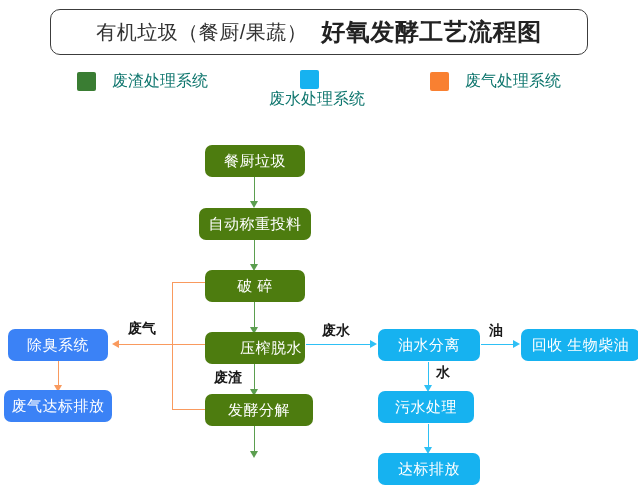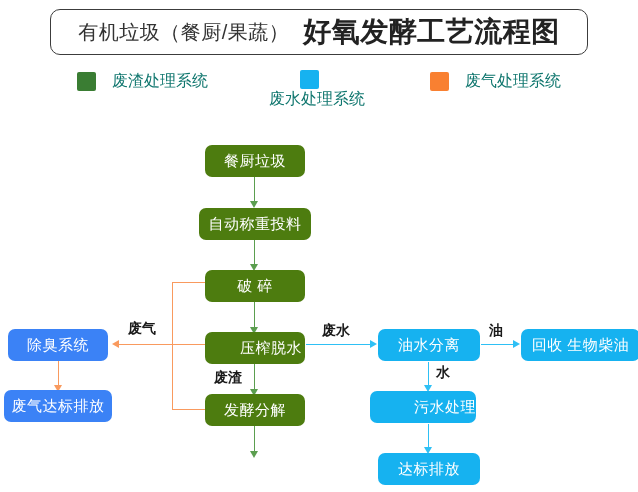--- a/index.html
+++ b/index.html
@@ -32,21 +32,21 @@
     align-items: center;
     justify-content: center;
     white-space: nowrap;
   }
   .title-normal {
     font-size: 20px;
     color: #333333;
     letter-spacing: 0.5px;
   }
   .title-bold {
-    font-size: 28px;
+    font-size: 24px;
     color: #222222;
     font-weight: bold;
     margin-left: 14px;
     letter-spacing: 0.5px;
   }
 
   
   .legend {
     position: absolute;
     left: 0;
@@ -217,35 +217,35 @@
   </div>
   <div class="node green" style="left:199px; top:208px; width:112px; height:32px;">
     <span>自动称重投料</span>
   </div>
   <div class="node green" style="left:205px; top:270px; width:100px; height:32px;">
     <span>破 碎</span>
   </div>
   <div class="node green" style="left:205px; top:332px; width:100px; height:32px;padding-left:32px;">
     <span>压榨脱水</span>
   </div>
-  <div class="node green" style="left:205px; top:394px; width:100px; height:32px;">
+  <div class="node green" style="left:205px; top:394px; width:108px; height:32px;">
     <span>发酵分解</span>
   </div>
 
   <div class="node orange" style="left:8px; top:329px; width:100px; height:32px;">
     <span>除臭系统</span>
   </div>
   <div class="node orange" style="left:4px; top:390px; width:108px; height:32px;">
     <span>废气达标排放</span>
   </div>
 
   <div class="node blue" style="left:378px; top:329px; width:102px; height:32px;">
     <span>油水分离</span>
   </div>
-  <div class="node blue" style="left:370px; top:391px; width:106px; height:32px;justify-content:flex-end;">
+  <div class="node blue" style="left:378px; top:391px; width:96px; height:32px;">
     <span>污水处理</span>
   </div>
   <div class="node blue" style="left:378px; top:453px; width:102px; height:32px;">
     <span>达标排放</span>
   </div>
   <div class="node blue" style="left:521px; top:329px; width:119px; height:32px;">
     <span>回收 生物柴油</span>
   </div>
 
 </div>

